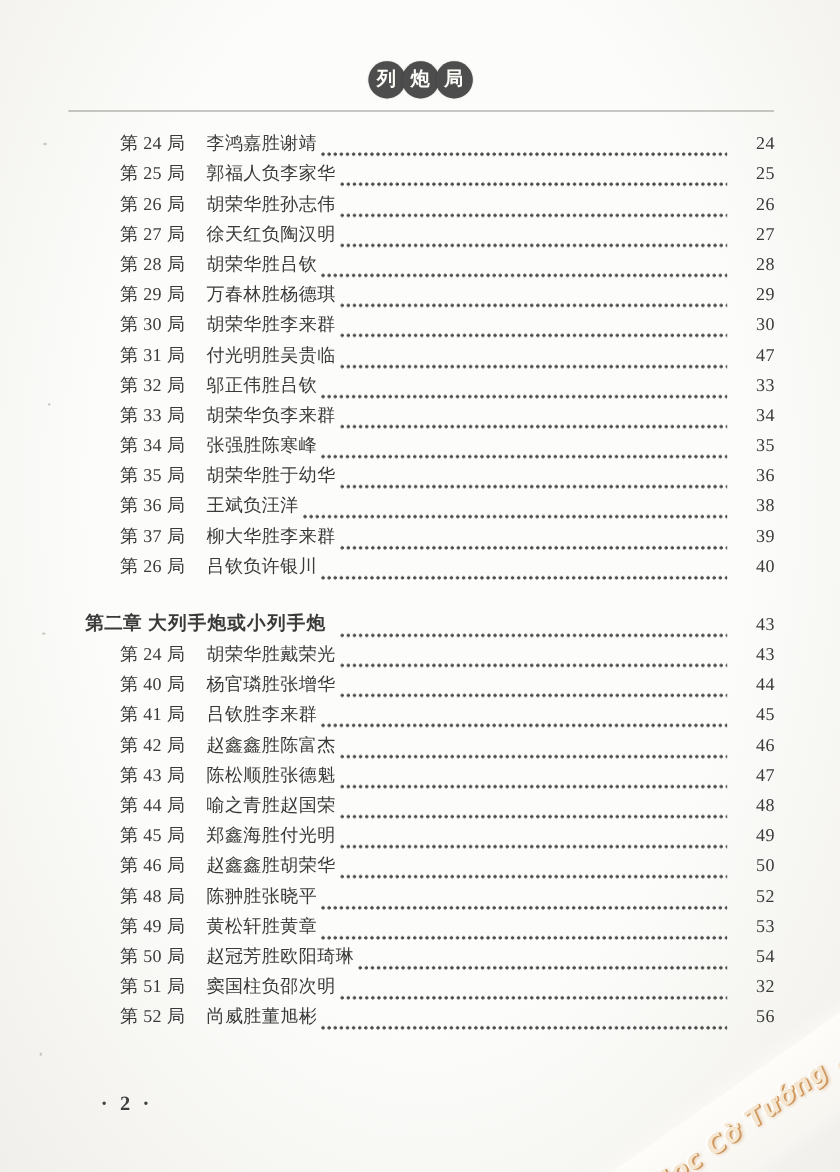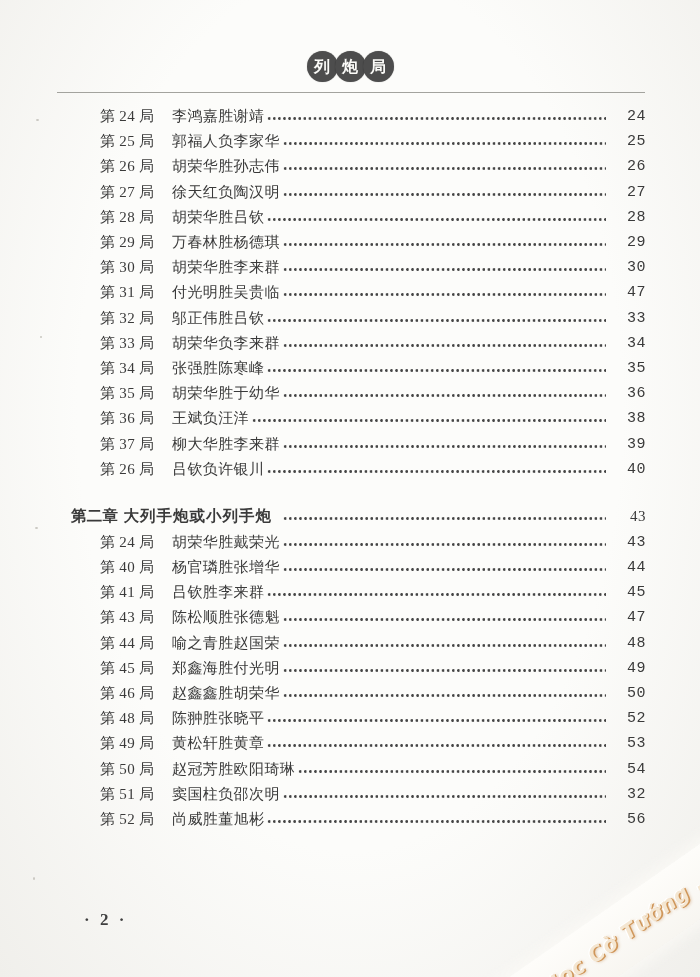--- a/index.html
+++ b/index.html
@@ -21,30 +21,30 @@
     display:flex;align-items:center;justify-content:center;
     font-family:"Liberation Sans","DejaVu Sans",sans-serif;
     font-weight:bold;font-size:16px;line-height:1;
     margin:0 -1.5px;box-shadow:0 0 1px rgba(0,0,0,.4);
   }
 
   .rule{position:absolute;top:92px;left:57px;right:55px;height:1px;background:#a3a39e;}
 
   
   .toc{position:absolute;top:104px;left:57px;right:54px;}
-  .row{display:flex;align-items:center;height:25.2px;font-size:15px;}
+  .row{display:flex;align-items:flex-end;height:25.2px;font-size:15px;}
   .row.entry{padding-left:43px;}
   .num{flex:0 0 72px;white-space:pre;letter-spacing:.3px;}
   .ttl{white-space:pre;letter-spacing:.4px;}
   .leader{
     flex:1;height:5px;margin:0 4px 0 3px;position:relative;top:2px;
     background-image:radial-gradient(circle at 2.2px 2.5px,#454545 1.12px,rgba(0,0,0,0) 1.6px);
     background-size:5.1px 5px;background-repeat:repeat-x;
   }
-  .pg{flex:0 0 36px;text-align:right;font-size:15px;letter-spacing:.5px;font-family:Liberation Mono, monospace;}
+  .pg{flex:0 0 36px;text-align:right;font-size:15px;letter-spacing:.5px;}
 
   .row.chapter{
     margin-top:22px;height:26px;padding-left:0;
     font-family:"Liberation Sans","DejaVu Sans",sans-serif;
     font-weight:bold;font-size:15.5px;
   }
   .row.chapter .num{flex:0 0 auto;padding-left:14px;margin-right:5px;}
   .row.chapter .ttl{margin-right:8px;letter-spacing:1px;}
   .row.chapter .pg{font-family:"Liberation Serif","DejaVu Serif",serif;font-weight:normal;}
 
@@ -216,20 +216,26 @@
     <span class="pg">44</span>
   </div>
 
   <div class="row entry">
     <span class="num">第 41 局</span>
     <span class="ttl">吕钦胜李来群</span>
     <span class="leader"></span>
     <span class="pg">45</span>
   </div>
 
+  <div class="row entry">
+    <span class="num">第 42 局</span>
+    <span class="ttl">赵鑫鑫胜陈富杰</span>
+    <span class="leader"></span>
+    <span class="pg">46</span>
+  </div>
 
   <div class="row entry">
     <span class="num">第 43 局</span>
     <span class="ttl">陈松顺胜张德魁</span>
     <span class="leader"></span>
     <span class="pg">47</span>
   </div>
 
   <div class="row entry">
     <span class="num">第 44 局</span>

